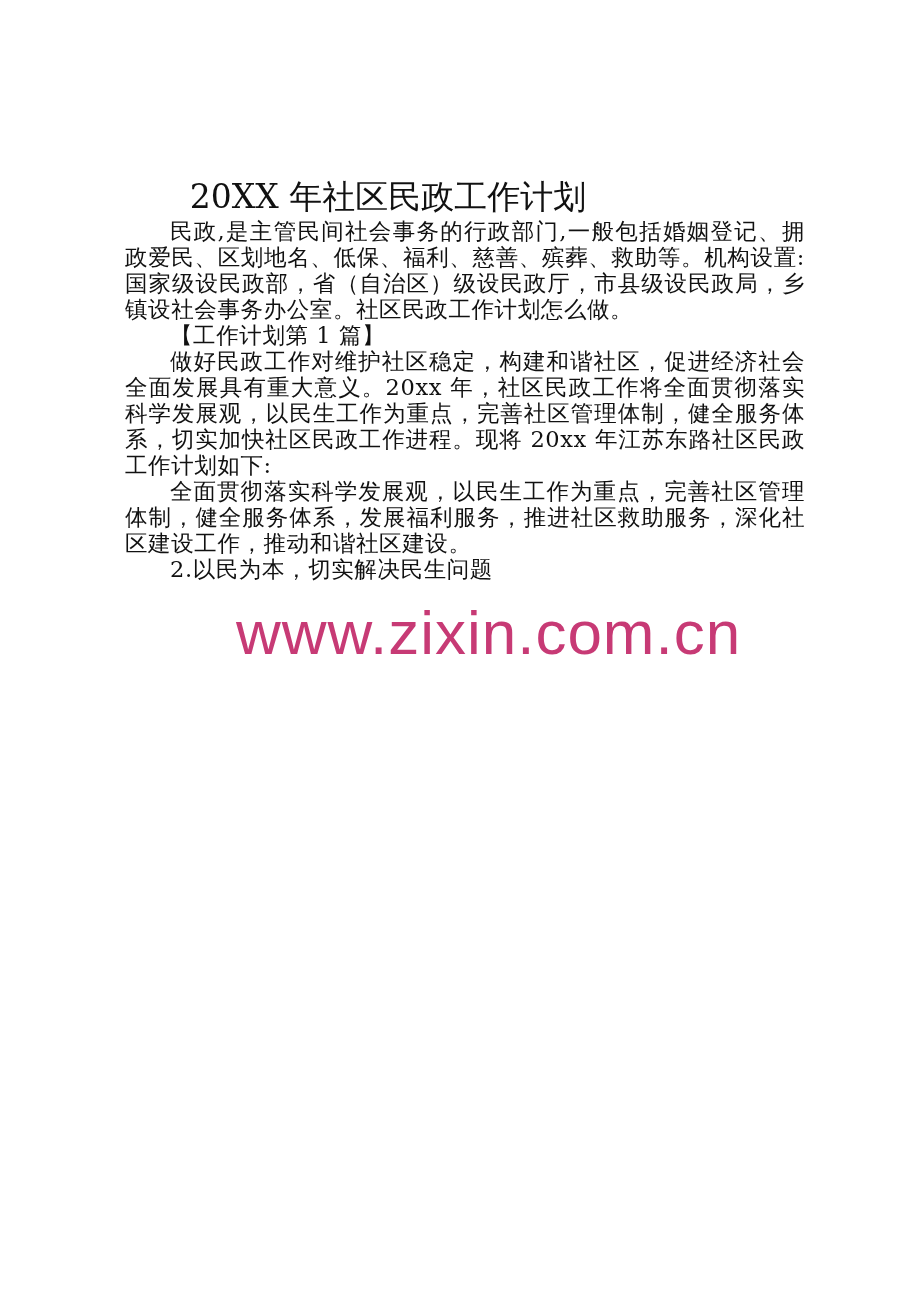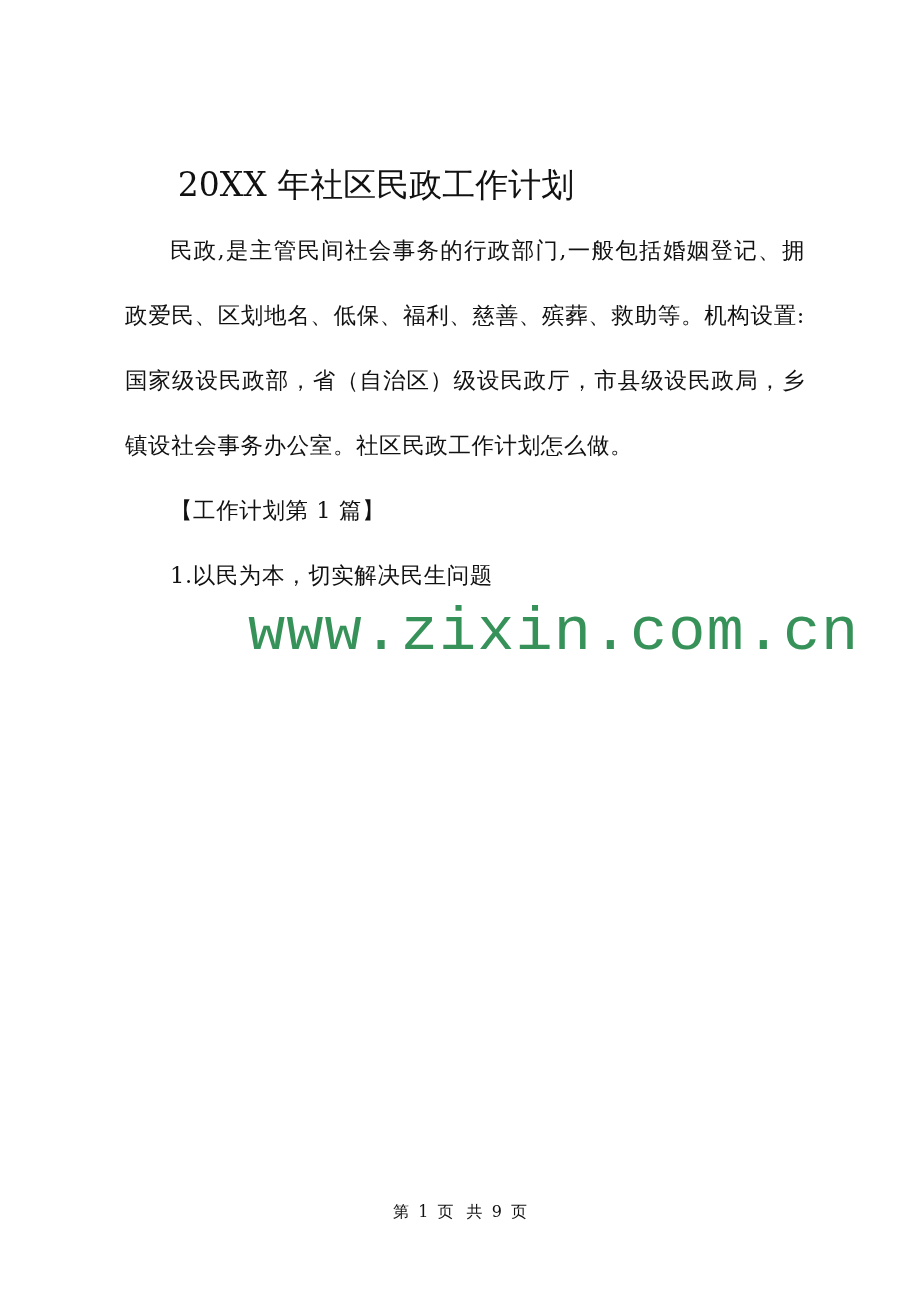--- a/index.html
+++ b/index.html
@@ -24,45 +24,45 @@
     .title {
       position: absolute;
       left: 0;
       top: 160px;
       width: 752px;
       text-align: center;
       font-size: 33px;
       font-weight: normal;
       line-height: 50px;
       letter-spacing: 0px;
-      margin: 0;
+      margin: 12px;
     }
     .body-text {
       position: absolute;
       left: 125px;
       top: 218px;
       width: 680px;
     }
     .para {
       margin: 0;
       font-size: 22.5px;
-      line-height: 65px;
+      line-height: 26px;
       text-align: justify;
       text-justify: inter-character;
       text-indent: 2em;
       letter-spacing: 0.6px;
     }
     .watermark {
       position: absolute;
-      left: 248px;
+      left: 236px;
       top: 598px;
-      font-family: Liberation Mono, monospace;
+      font-family: Liberation Sans, sans-serif;
       font-size: 62px;
       line-height: 70px;
-      color: #15803d;
+      color: #be185d;
       opacity: 0.85;
       letter-spacing: 1px;
       pointer-events: none;
       z-index: 0;
     }
     .body-text { z-index: 1; }
     .footer {
       position: absolute;
       left: 0;
       top: 1200px;
@@ -80,21 +80,19 @@
 
 <div class="page">
 
   <h1 class="title">20XX 年社区民政工作计划</h1>
 
   <div class="watermark">www.zixin.com.cn</div>
 
   <div class="body-text">
     <p class="para">民政,是主管民间社会事务的行政部门,一般包括婚姻登记、拥政爱民、区划地名、低保、福利、慈善、殡葬、救助等。机构设置: 国家级设民政部，省（自治区）级设民政厅，市县级设民政局，乡镇设社会事务办公室。社区民政工作计划怎么做。</p>
     <p class="para">【工作计划第 1 篇】</p>
-    <p class="para">1.以民为本，切实解决民生问题</p>
+    <p class="para">做好民政工作对维护社区稳定，构建和谐社区，促进经济社会全面发展具有重大意义。20xx 年，社区民政工作将全面贯彻落实科学发展观，以民生工作为重点，完善社区管理体制，健全服务体系，切实加快社区民政工作进程。现将 20xx 年江苏东路社区民政工作计划如下:</p>
+    <p class="para">全面贯彻落实科学发展观，以民生工作为重点，完善社区管理体制，健全服务体系，发展福利服务，推进社区救助服务，深化社区建设工作，推动和谐社区建设。</p>
+    <p class="para">2.以民为本，切实解决民生问题</p>
   </div>
 
-  <div class="footer">
-    <span>第 1 页</span>
-    <span>共 9 页</span>
-  </div>
 
 </div>
 
 </body></html>

